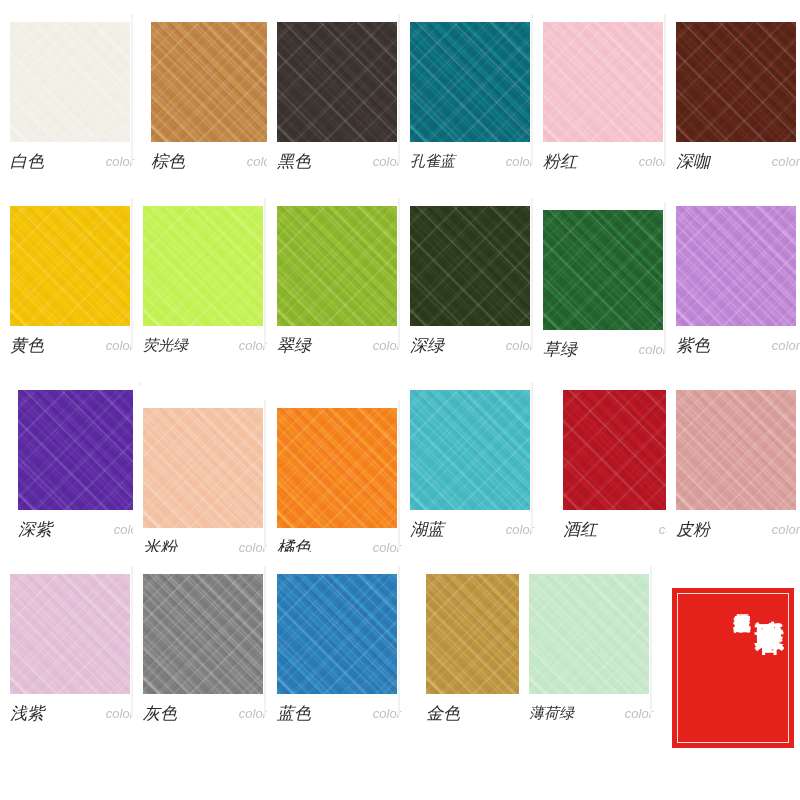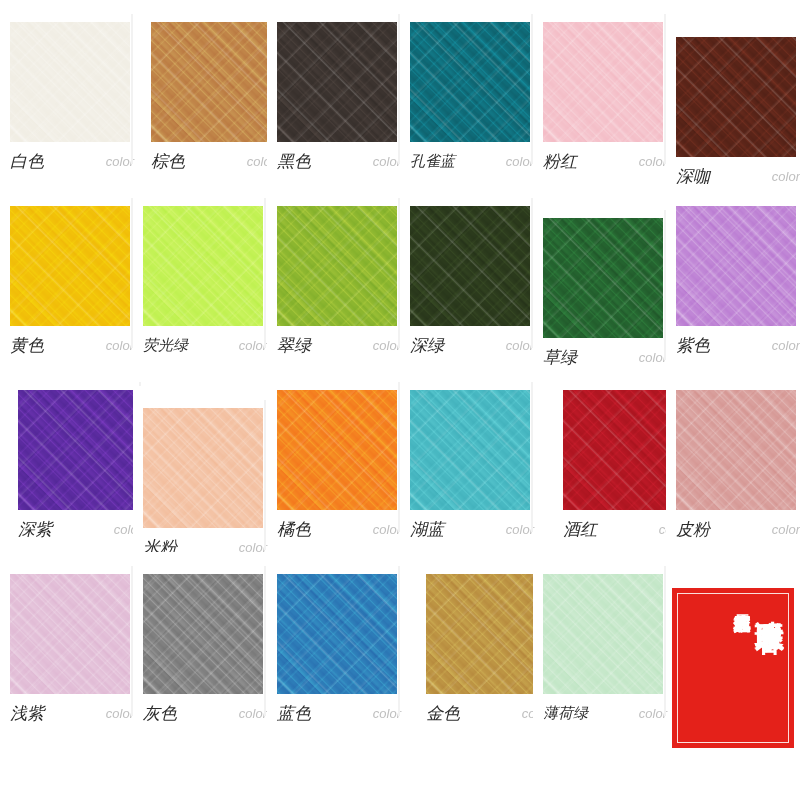--- a/index.html
+++ b/index.html
@@ -229,21 +229,21 @@
       <div class="swatch-chip">
         <div class="chip-base" style="background: rgb(245, 194, 203);"></div>
         <div class="chip-tex"></div>
         <div class="chip-tex2"></div>
       </div>
       <div class="swatch-caption">
         <span class="swatch-name">粉红</span>
         <span class="swatch-sub">color</span>
       </div>
     </div>
-    <div class="swatch-cell last-col" style="left: 666px; top: 0px; margin-top: 15px;">
+    <div class="swatch-cell last-col" style="left: 666px; top: 0px;">
       <div class="swatch-chip">
         <div class="chip-base" style="background: rgb(90, 36, 24);"></div>
         <div class="chip-tex"></div>
         <div class="chip-tex2"></div>
       </div>
       <div class="swatch-caption">
         <span class="swatch-name">深咖</span>
         <span class="swatch-sub">color</span>
       </div>
     </div>
@@ -284,21 +284,21 @@
       <div class="swatch-chip">
         <div class="chip-base" style="background: rgb(43, 58, 28);"></div>
         <div class="chip-tex"></div>
         <div class="chip-tex2"></div>
       </div>
       <div class="swatch-caption">
         <span class="swatch-name">深绿</span>
         <span class="swatch-sub">color</span>
       </div>
     </div>
-    <div class="swatch-cell" style="left: 533px; top: 196px;">
+    <div class="swatch-cell" style="left: 533px; top: 188px;">
       <div class="swatch-chip">
         <div class="chip-base" style="background: rgb(36, 99, 47);"></div>
         <div class="chip-tex"></div>
         <div class="chip-tex2"></div>
       </div>
       <div class="swatch-caption">
         <span class="swatch-name">草绿</span>
         <span class="swatch-sub">color</span>
       </div>
     </div>
@@ -328,21 +328,21 @@
       <div class="swatch-chip">
         <div class="chip-base" style="background: rgb(244, 195, 165);"></div>
         <div class="chip-tex"></div>
         <div class="chip-tex2"></div>
       </div>
       <div class="swatch-caption">
         <span class="swatch-name">米粉</span>
         <span class="swatch-sub">color</span>
       </div>
     </div>
-    <div class="swatch-cell" style="left: 267px; top: 368px;">
+    <div class="swatch-cell" style="left: 267px; top: 386px;">
       <div class="swatch-chip">
         <div class="chip-base" style="background: rgb(245, 130, 32);"></div>
         <div class="chip-tex"></div>
         <div class="chip-tex2"></div>
       </div>
       <div class="swatch-caption">
         <span class="swatch-name">橘色</span>
         <span class="swatch-sub">color</span>
       </div>
     </div>
@@ -416,21 +416,21 @@
       <div class="swatch-chip">
         <div class="chip-base" style="background: rgb(189, 148, 67);"></div>
         <div class="chip-tex"></div>
         <div class="chip-tex2"></div>
       </div>
       <div class="swatch-caption">
         <span class="swatch-name">金色</span>
         <span class="swatch-sub">color</span>
       </div>
     </div>
-    <div class="swatch-cell" style="left: 533px; top: 552px;">
+    <div class="swatch-cell" style="left: 519px; top: 552px;">
       <div class="swatch-chip">
         <div class="chip-base" style="background: rgb(198, 232, 202);"></div>
         <div class="chip-tex"></div>
         <div class="chip-tex2"></div>
       </div>
       <div class="swatch-caption">
         <span class="swatch-name long">薄荷绿</span>
         <span class="swatch-sub">color</span>
       </div>
     </div>

